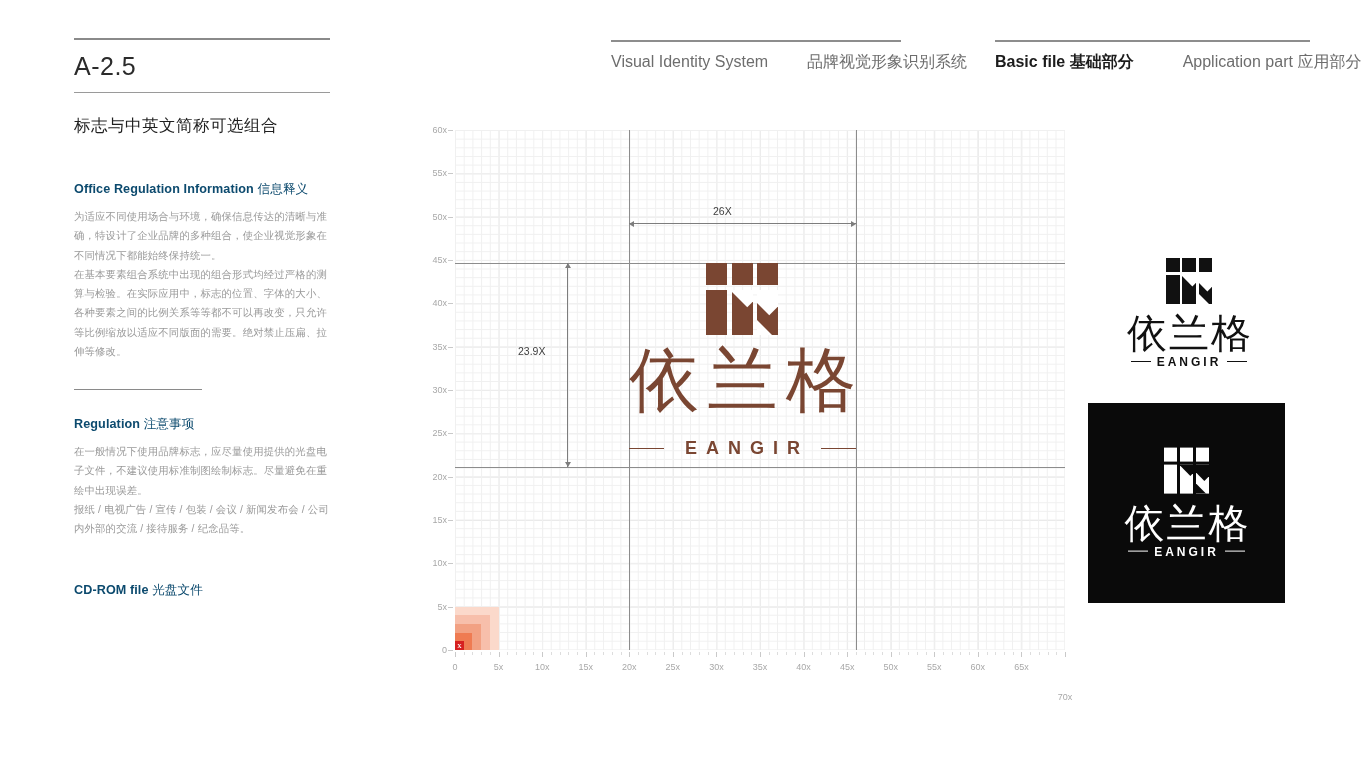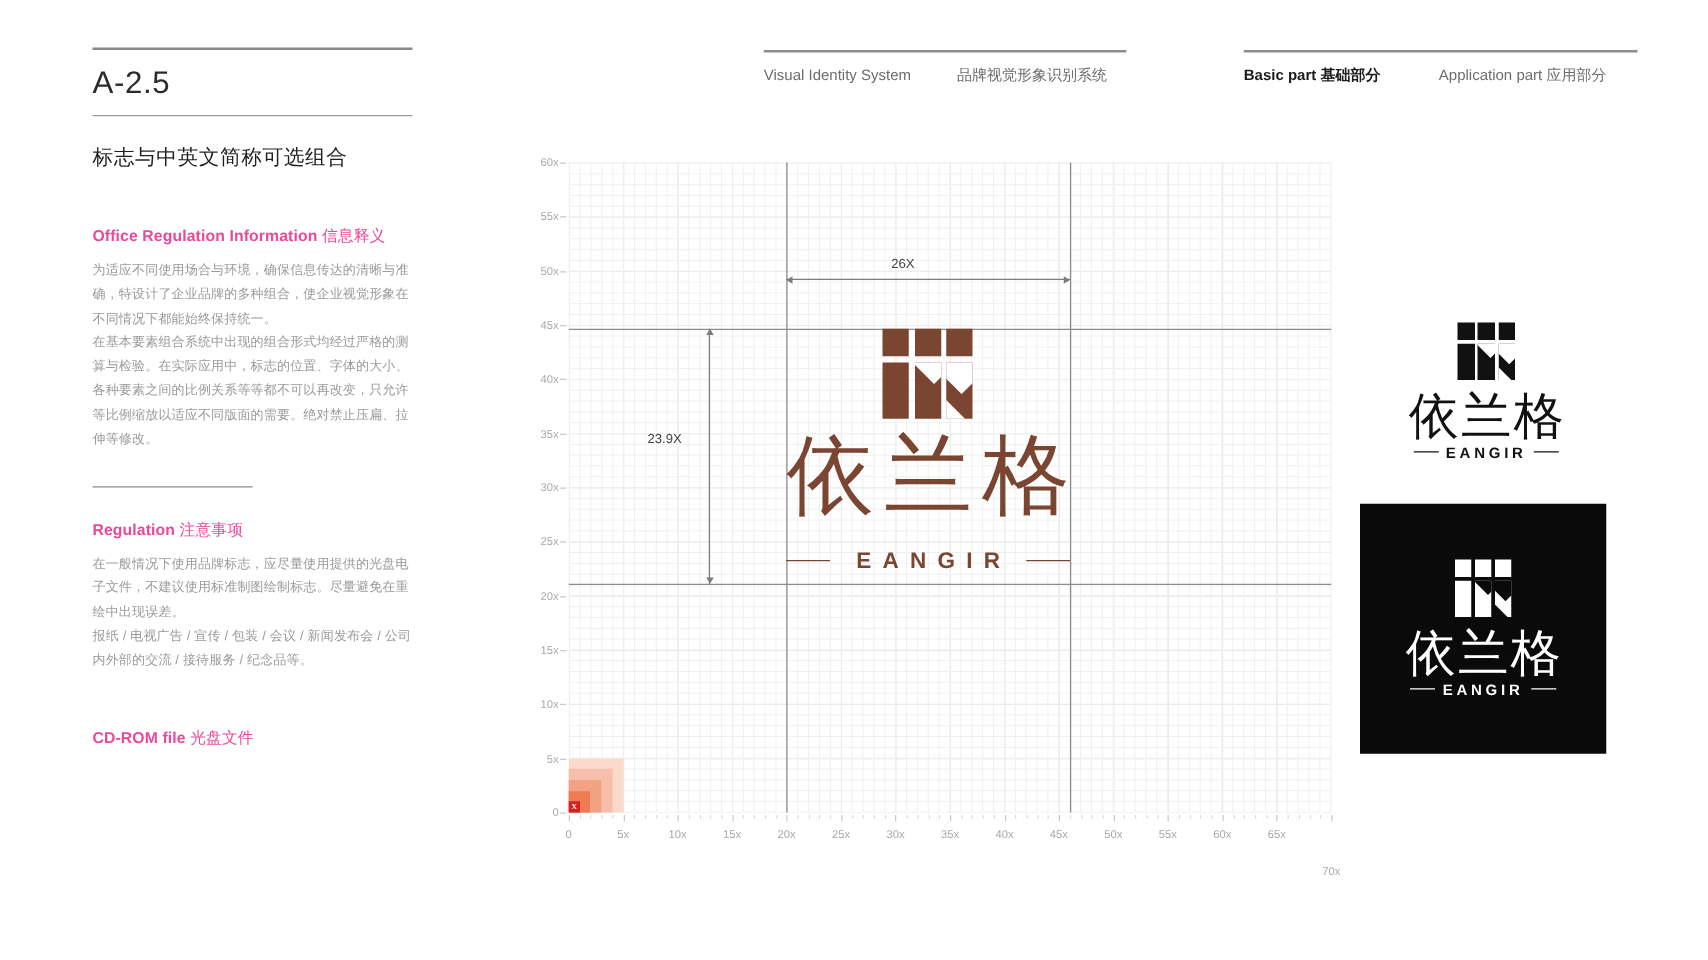--- a/index.html
+++ b/index.html
@@ -21,35 +21,35 @@
   .sect-code{
     font-size:25px;font-weight:400;color:#2b2b2b;
     letter-spacing:.5px;margin:14px 0 13px 0;line-height:1;
   }
   .sect-title{
     font-size:16.5px;font-weight:400;color:#1f1f1f;
     margin-top:22px;letter-spacing:.5px;
   }
   .block{margin-top:44px;}
   .block-head{
-    font-size:12.6px;font-weight:700;color:#ec4899;
+    font-size:12.6px;font-weight:700;color:#0c4a6e;
     margin-bottom:9px;letter-spacing:.1px;
   }
   .block-head .cn{font-weight:400;}
   .block-body{
     font-size:10.4px;line-height:1.85;color:#9a9a9a;
     letter-spacing:.15px;
   }
   .block-body p{margin:0;}
   .divider-gap{margin-top:28px;margin-bottom:26px;}
 
   
   .hdr{position:absolute;top:40px;}
   .hdr-rule{height:2px;background:#8d8d8d;}
-  .hdr-row{margin-top:10px;font-size:12px;white-space:nowrap;}
+  .hdr-row{margin-top:10px;font-size:16px;white-space:nowrap;}
   .hdr-a{left:611px;width:290px;}
   .hdr-b{left:995px;width:315px;}
   .hdr-item{display:inline-block;color:#6d6d6d;}
   .hdr-item.dark{color:#1c1c1c;font-weight:700;}
   .hdr-item.dark .cn{font-weight:700;text-align:right;}
   .hdr-gap{display:inline-block;width:30px;}
   .hdr-gap-lg{display:inline-block;width:40px;}
 
   
   .chart{
@@ -197,21 +197,21 @@
     <div class="hdr-row">
       <span class="hdr-item">Visual Identity System</span>
       <span class="hdr-gap"></span>
       <span class="hdr-item">品牌视觉形象识别系统</span>
     </div>
   </div>
 
   <div class="hdr hdr-b" style="left:995px;width:315px;">
     <div class="hdr-rule"></div>
     <div class="hdr-row">
-      <span class="hdr-item dark"><span>Basic part</span>&nbsp;<span class="cn">基础部分</span></span>
+      <span class="hdr-item dark"><span>Basic file</span>&nbsp;<span class="cn">基础部分</span></span>
       <span class="hdr-gap-lg"></span>
       <span class="hdr-item"><span>Application part</span>&nbsp;<span>应用部分</span></span>
     </div>
   </div>
 
   <div class="chart">
     <div class="chart-bg"></div>
     <div id="axis-layer">
         <div class="axis-y-tick" style="top: 520px;"></div>
         <div class="axis-y-lab" style="top: 520px;">0</div>

